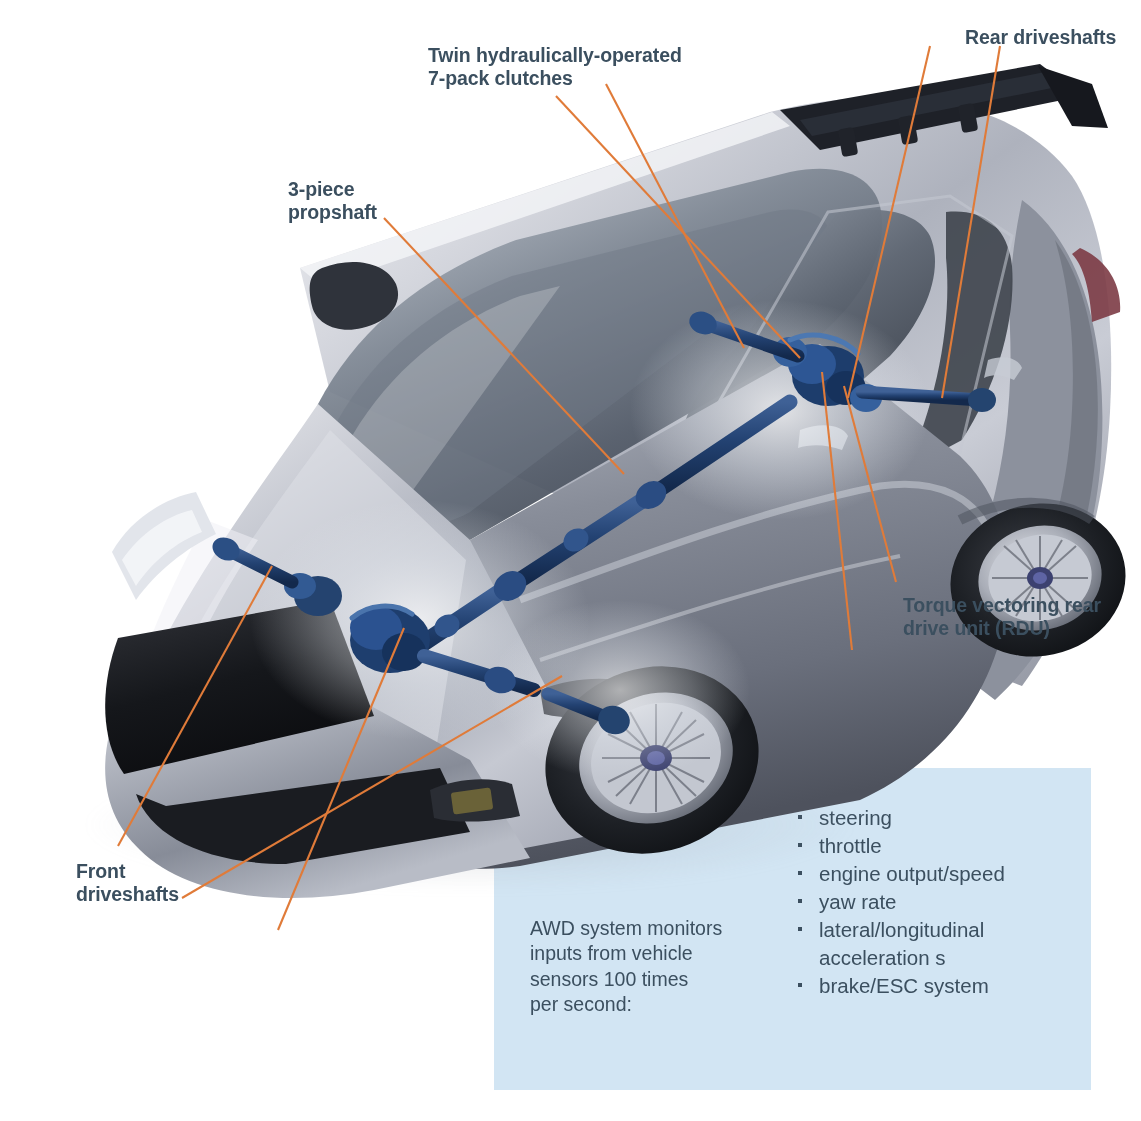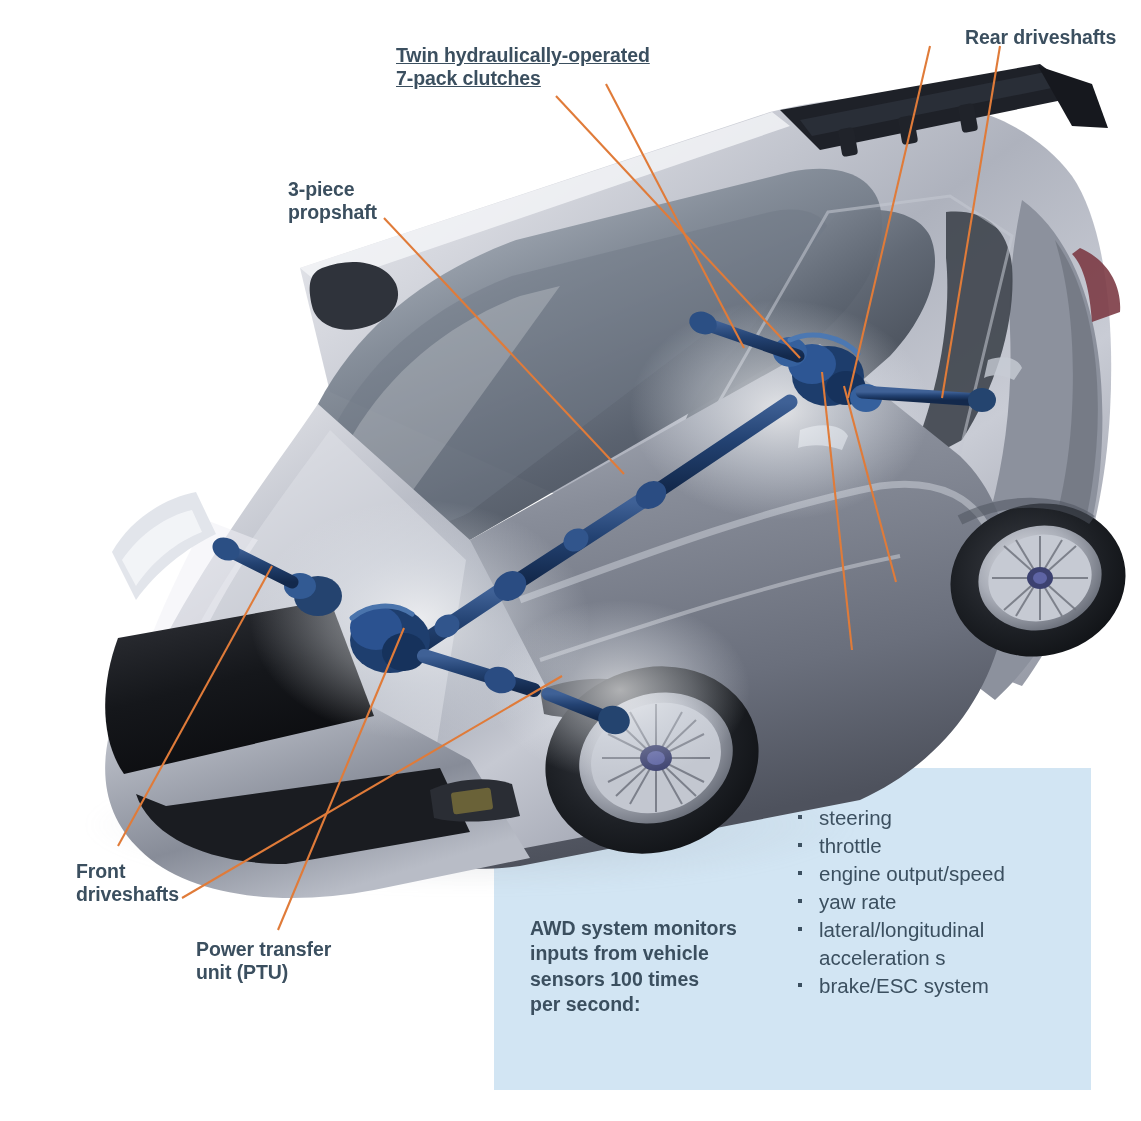--- a/index.html
+++ b/index.html
@@ -46,21 +46,21 @@
     height:322px;
     background:#d2e5f3;
     z-index:20;
   }
   #infobox-heading{
     position:absolute;
     left:36px;
     top:148px;
     width:230px;
     color:#3b4f5f;
-    font-weight:bold;
+    font-weight:normal;
     font-size:19.5px;
     line-height:1.30;
     white-space:pre-line;
   }
   #sensor-list{
     position:absolute;
     left:302px;
     top:36px;
     margin:0;
     padding:0;
@@ -366,29 +366,29 @@
 
       <line x1="852" y1="650" x2="822" y2="372"></line>
 
       <line x1="118" y1="846" x2="272" y2="566"></line>
       <line x1="182" y1="898" x2="562" y2="676"></line>
 
       <line x1="278" y1="930" x2="404" y2="628"></line>
     </g>
   </svg>
 
-  <div class="callout" style="left:396px; top:44px;text-decoration:underline;">Twin hydraulically-operated
+  <div class="callout" style="left:428px; top:44px;">Twin hydraulically-operated
 7-pack clutches</div>
 
   <div class="callout" style="left:965px; top:26px;">Rear driveshafts</div>
 
   <div class="callout" style="left:288px; top:178px;">3-piece
 propshaft</div>
 
+  <div class="callout" style="left:903px; top:594px;">Torque vectoring rear
+drive unit (RDU)</div>
 
 
   <div class="callout" style="left:76px; top:860px;">Front
 driveshafts</div>
 
-  <div class="callout" style="left:196px; top:938px;">Power transfer
-unit (PTU)</div>
 
 </div>
 
 </body></html>

